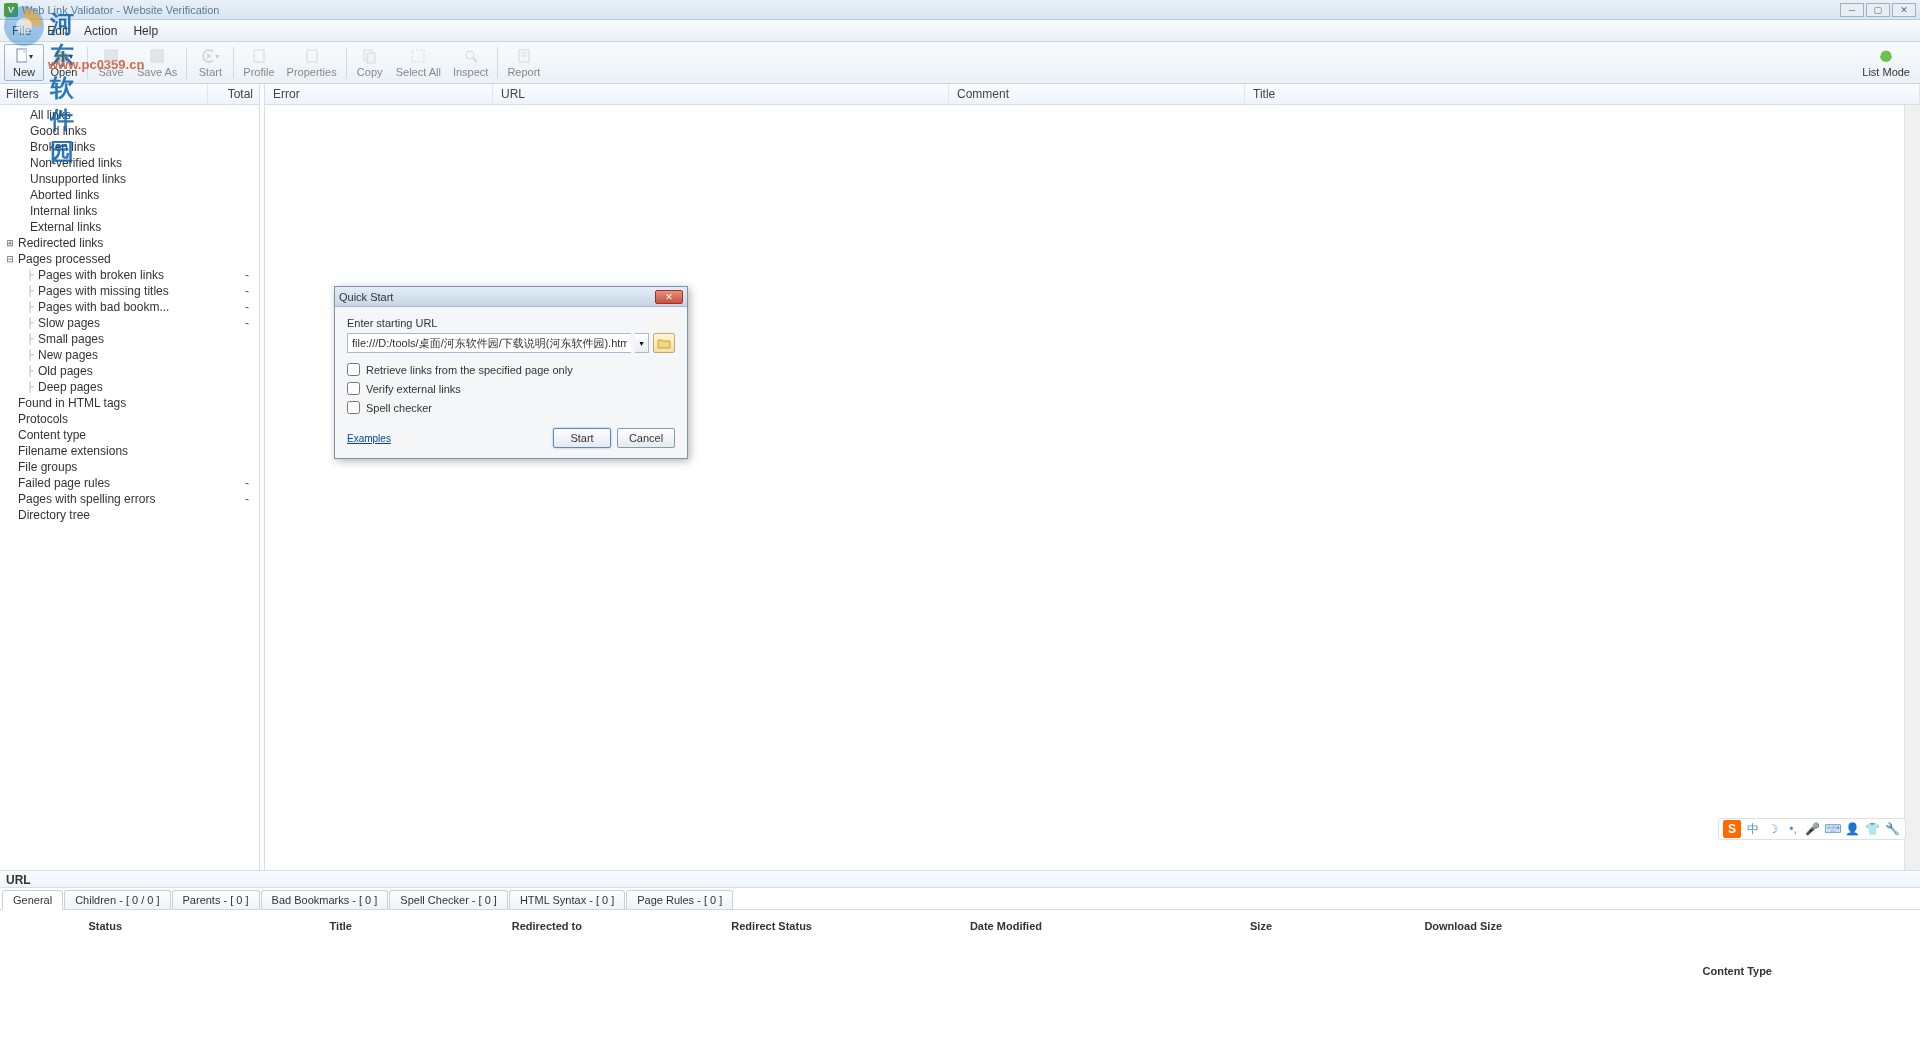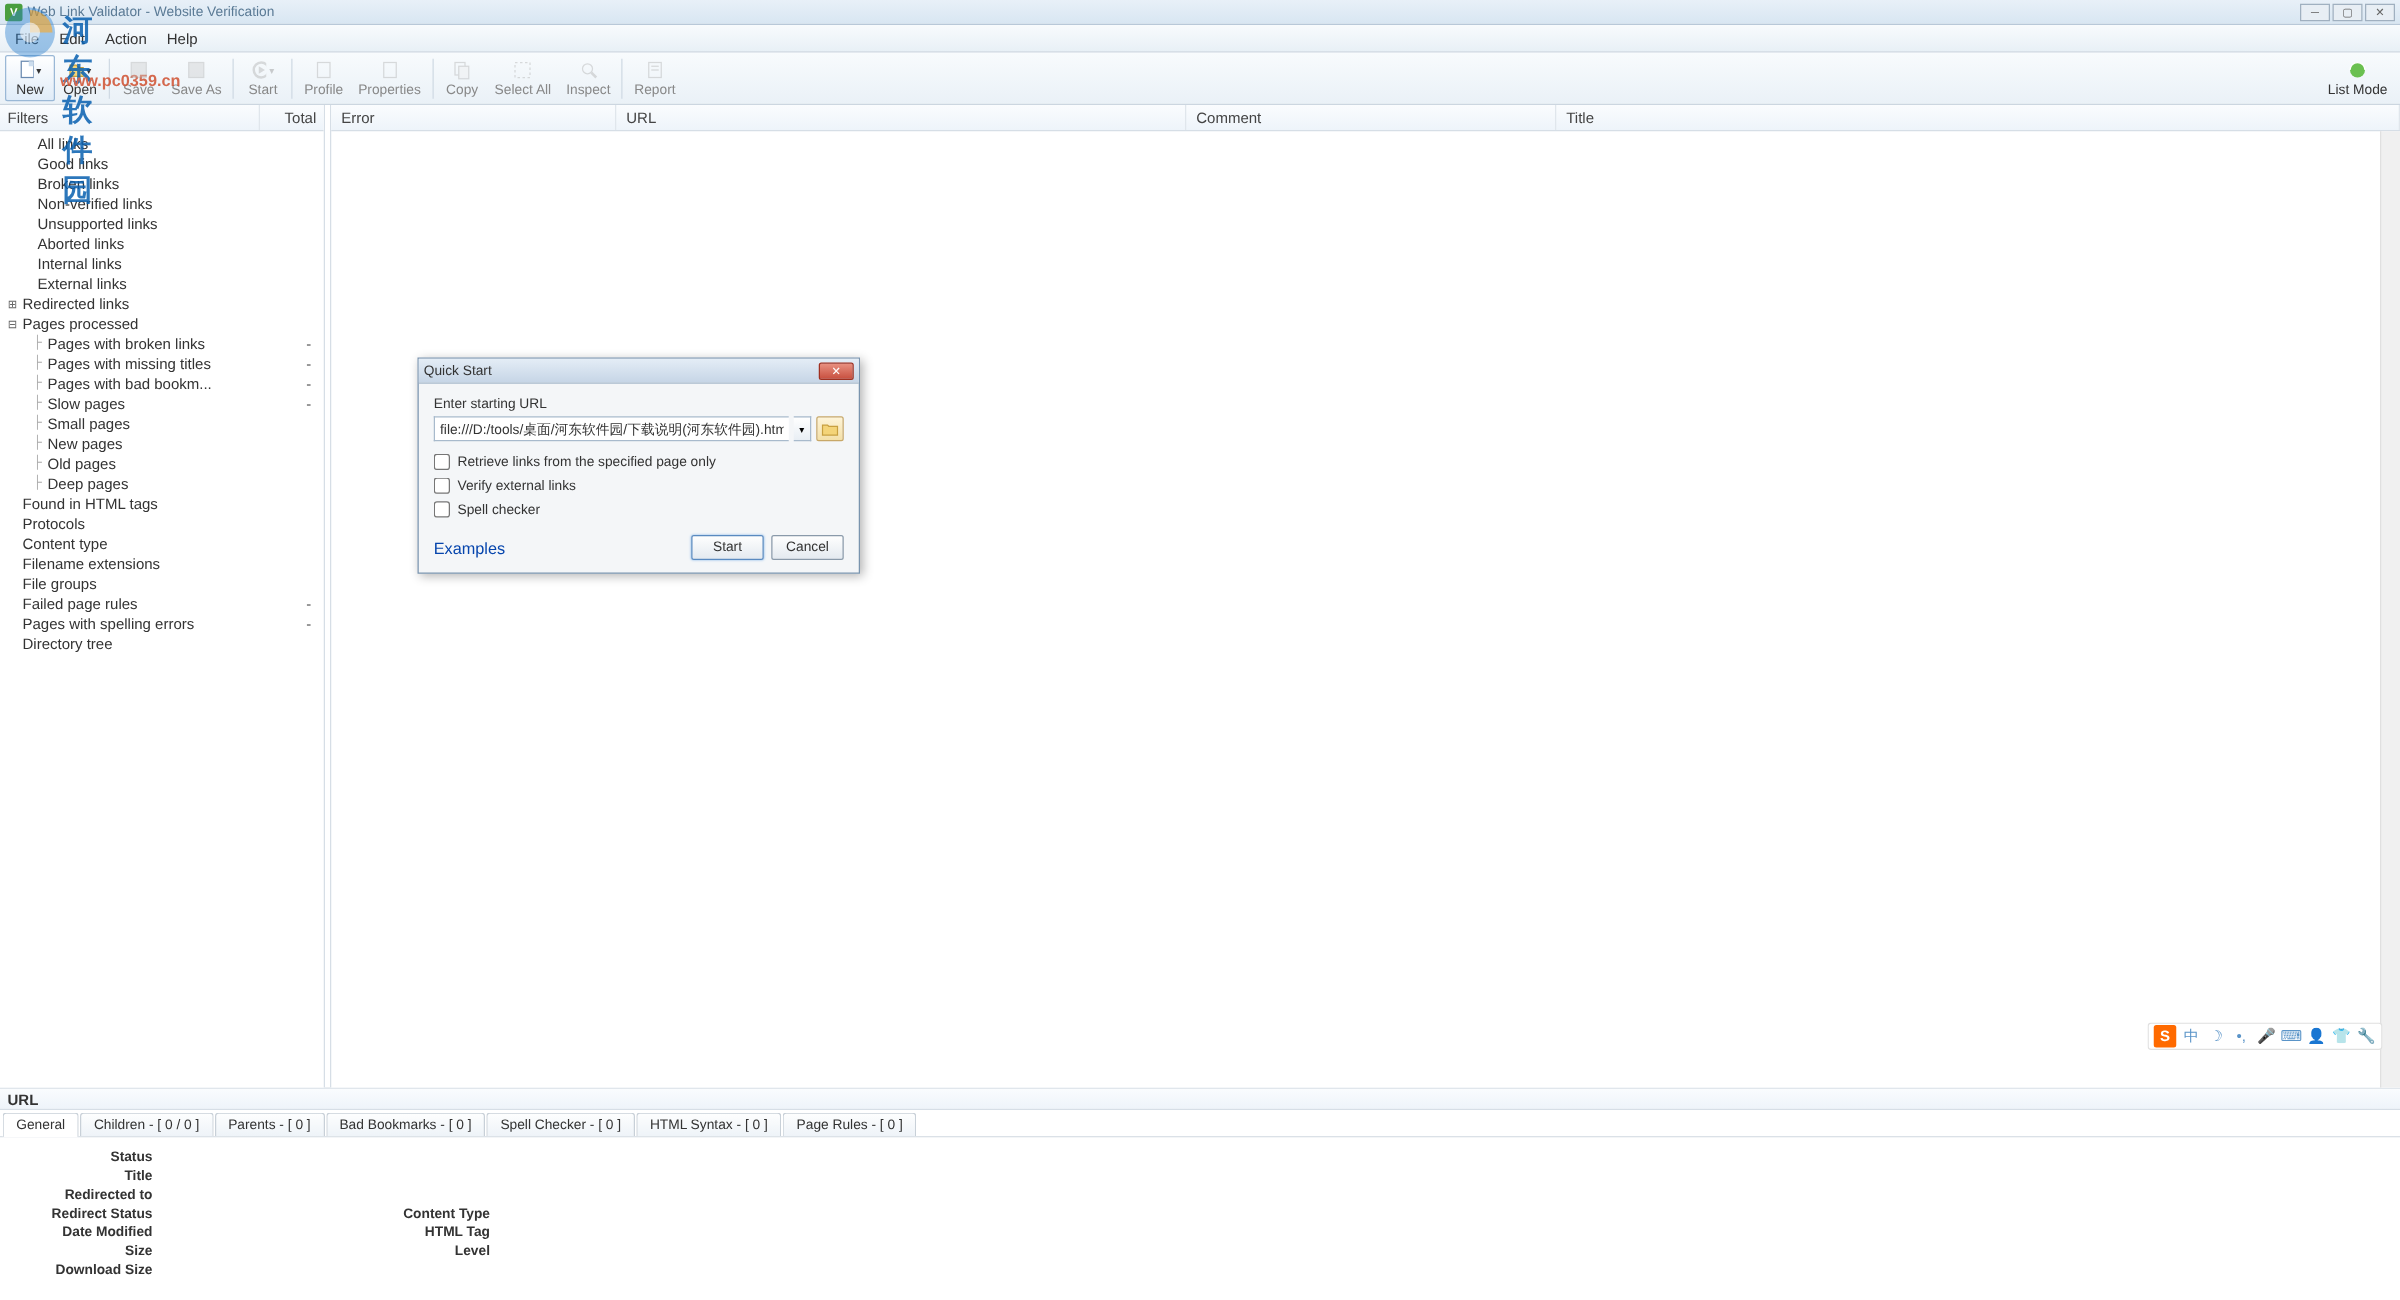--- a/index.html
+++ b/index.html
@@ -43,40 +43,40 @@
 .rightpanel { flex: 1; display: flex; flex-direction: column; background: #fff; margin-left: 4px; border-left: 1px solid #d6dee6; }
 .rightpanel .header { display: flex; background: linear-gradient(#fafcfe,#eef4fa); border-bottom: 1px solid #d6dee6; }
 .rightpanel .header .col { padding: 3px 8px; color: #444; border-right: 1px solid #e0e6ec; }
 .rightpanel .content { flex: 1; position: relative; }
 .rightpanel .scrollbar { position: absolute; right: 0; top: 0; bottom: 0; width: 16px; background: #f0f0f0; border-left: 1px solid #e0e0e0; }
 .urlbar { height: 18px; background: linear-gradient(#fafcfe,#eef4fa); border-top: 1px solid #d6dee6; border-bottom: 1px solid #d6dee6; padding: 2px 6px; color: #333; font-weight: bold; font-size: 11px; }
 .tabs { height: 22px; background: #fff; border-bottom: 1px solid #d0d8e0; display: flex; align-items: flex-end; padding-left: 2px; }
 .tabs .tab { padding: 3px 10px; border: 1px solid #c8d0d8; border-bottom: none; background: linear-gradient(#fdfefe,#eef3f8); margin-right: 1px; border-radius: 3px 3px 0 0; cursor: pointer; color: #333; font-size: 11px; }
 .tabs .tab.active { background: #fff; border-bottom: 1px solid #fff; position: relative; top: 1px; }
 .detail { height: 130px; background: #fff; padding: 8px 20px; display: flex; }
-.detail .dcol { display: flex; flex-direction: column; }
+.detail .dcol { display: flex; flex-direction: row; }
 .detail .drow { display: flex; height: 15px; align-items: center; }
 .detail .dlabel { width: 110px; text-align: right; font-weight: bold; color: #333; font-size: 11px; padding-right: 8px; }
 .detail .dval { width: 120px; color: #333; font-size: 11px; }
 .dialog-overlay { position: fixed; left: 0; top: 0; right: 0; bottom: 0; pointer-events: none; }
 .dialog { position: absolute; left: 334px; top: 286px; width: 354px; background: #f4f6f8; border: 1px solid #7a94ae; box-shadow: 2px 2px 8px rgba(0,0,0,0.3); pointer-events: auto; }
 .dialog .dtitlebar { height: 20px; background: linear-gradient(#e4edf6,#c6d5e6); display: flex; align-items: center; padding: 0 4px; border-bottom: 1px solid #a8bacc; }
 .dialog .dtitlebar .dtitle { color: #333; font-size: 11px; flex: 1; }
 .dialog .dtitlebar .dclose { width: 28px; height: 14px; background: linear-gradient(#e89080,#c85040); border: 1px solid #a03020; border-radius: 2px; color: #fff; display: flex; align-items: center; justify-content: center; font-size: 9px; cursor: pointer; }
 .dialog .dbody { padding: 10px 12px; }
 .dialog .dlabel { color: #333; margin-bottom: 4px; font-size: 11px; }
 .dialog .durlrow { display: flex; gap: 4px; margin-bottom: 10px; }
 .dialog .durlinput { flex: 1; height: 20px; border: 1px solid #a8bacc; background: #fff; padding: 0 4px; font-size: 11px; color: #333; }
 .dialog .durldrop { width: 14px; height: 20px; border: 1px solid #a8bacc; border-left: none; background: linear-gradient(#fff,#e8eef4); display: flex; align-items: center; justify-content: center; font-size: 8px; cursor: pointer; }
 .dialog .dbrowse { width: 22px; height: 20px; border: 1px solid #c8a868; background: linear-gradient(#fef4d8,#f4e0a8); border-radius: 2px; display: flex; align-items: center; justify-content: center; cursor: pointer; }
 .dialog .dcheck { display: flex; align-items: center; margin-bottom: 6px; }
 .dialog .dcheck input { margin-right: 6px; }
 .dialog .dcheck label { color: #333; font-size: 11px; }
 .dialog .dfooter { display: flex; align-items: center; padding-top: 8px; }
-.dialog .dfooter .dlink { color: #0645ad; cursor: pointer; font-size: 13px; text-align: right; }
+.dialog .dfooter .dlink { color: #0645ad; text-decoration: underline; cursor: pointer; font-size: 10px; text-align: right; }
 .dialog .dfooter .dspacer { flex: 1; }
 .dialog .dfooter .dbtn { min-width: 58px; height: 20px; border: 1px solid #8a9aaa; background: linear-gradient(#fefefe,#e4eaf0); border-radius: 2px; margin-left: 6px; cursor: pointer; font-size: 11px; color: #333; }
 .dialog .dfooter .dbtn.primary { border-color: #5a8ac0; box-shadow: 0 0 2px #7ab0e8; }
 .ime-bar { position: fixed; right: 14px; bottom: 200px; height: 22px; display: flex; align-items: center; gap: 4px; background: #fff; border: 1px solid #e0e0e0; padding: 2px 4px; border-radius: 3px; }
 .ime-bar .ime-logo { width: 18px; height: 18px; background: #ff6a00; color: #fff; display: flex; align-items: center; justify-content: center; font-weight: bold; border-radius: 2px; font-size: 12px; }
 .ime-bar .ime-item { width: 16px; height: 16px; color: #5a94c8; display: flex; align-items: center; justify-content: center; font-size: 12px; cursor: pointer; }
 </style>
 </head>
 <body>
 

